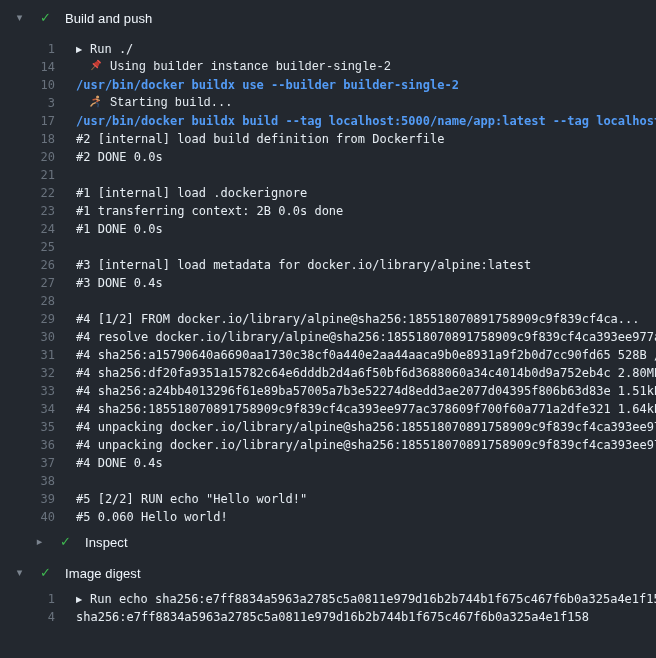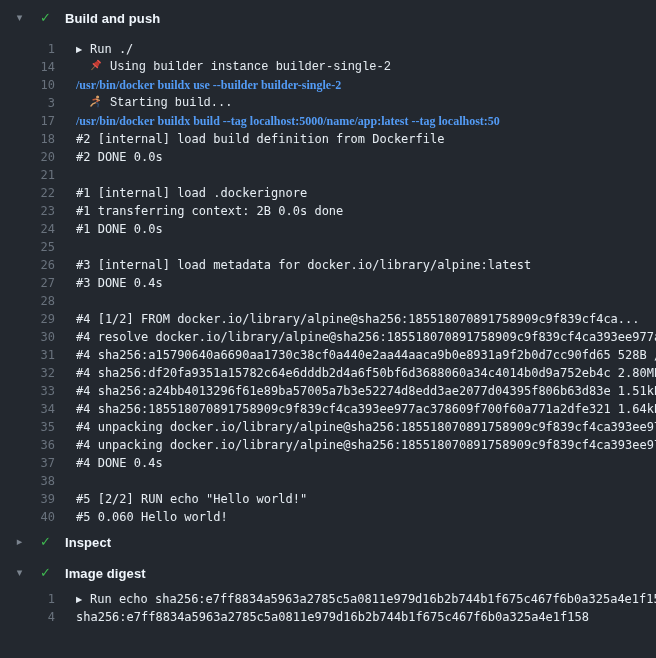--- a/index.html
+++ b/index.html
@@ -25,52 +25,52 @@
   .caret.down::before{content:"▾";}
   .caret.right::before{content:"▸";}
   .check{
     margin-left:12px;width:15px;flex:none;text-align:center;
     color:#3fb950;font-weight:700;font-size:13px;line-height:20px;
     font-family:"DejaVu Sans", sans-serif;
   }
   .check::before{content:"✓";}
   .group-title{
     margin-left:12px;
-    color:#f0f6fc;font-size:13px;font-weight:700;
+    color:#f0f6fc;font-size:13px;font-weight:400;
     letter-spacing:.1px;
   }
 
   
   .log-lines{margin-top:12px;}
   .line{display:flex;height:18px;line-height:18px;
     font-family:"DejaVu Sans Mono","Liberation Mono",monospace;
     font-size:12px;}
   .num{
     width:55px;flex:none;text-align:right;
     color:#69727d;cursor:pointer;
   }
   .txt{
     margin-left:21px;white-space:pre;
     color:#e6edf3;overflow:hidden;
   }
-  .txt.cmd{color:#539bf5;font-weight:700;font-family:Liberation Serif, serif;}
+  .txt.cmd{color:#539bf5;font-weight:700;}
   .run-caret{
     display:inline-block;width:14px;
     color:#e6edf3;font-size:8px;vertical-align:1px;
     cursor:pointer;font-family:"DejaVu Sans", sans-serif;
   }
   .run-caret::before{content:"▶";}
   .run-text{font-weight:400;}
   .emoji{
     display:inline-block;width:13px;height:13px;
     margin-right:8px;vertical-align:-2px;
   }
   .txt.with-emoji{padding-left:13px;font-family:Liberation Mono, monospace;}
 
-  .section-inspect{margin-top:6px;}
+  .section-inspect{margin-top:6px;padding-left:20px;}
   .section-digest{margin-top:11px;}
   .section-digest .log-lines{margin-top:7px;}
 </style>
 </head>
 <body>
 
 <div class="log-viewer">
 
   <section>
     <div class="group-header">

